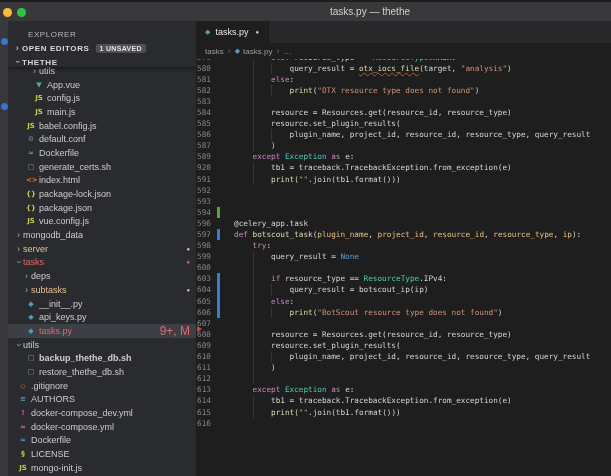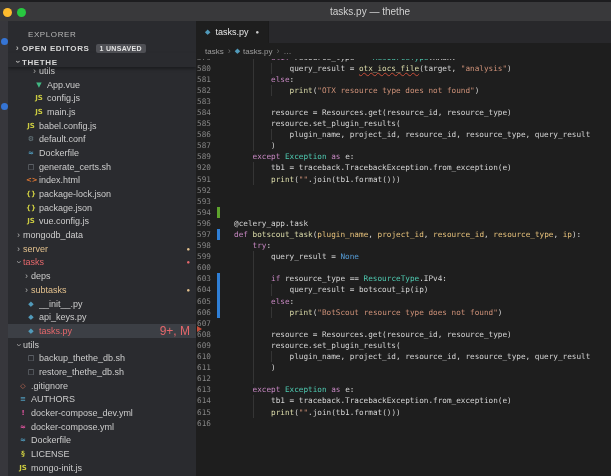--- a/index.html
+++ b/index.html
@@ -175,21 +175,21 @@
             <span class="ficon" style="color: rgb(81, 154, 186);">◆</span>
             <span class="flabel" style="color: rgb(228, 103, 107);">tasks.py</span>
             <span class="rside" style="color: rgb(228, 103, 107);">9+, M</span>
           </div>
           <div class="srow" style="padding-left: 6px;">
             <span class="chev open">›</span>
             <span class="flabel" style="color: rgb(204, 204, 204);">utils</span>
           </div>
           <div class="srow" style="padding-left: 18px;">
             <span class="ficon" style="color: rgb(138, 145, 153);">□</span>
-            <span class="flabel" style="color: rgb(204, 204, 204);">backup_thethe_db.sh</span>
+            <span class="flabel" style="color: rgb(204, 204, 204); font-weight: bold;">backup_thethe_db.sh</span>
           </div>
           <div class="srow" style="padding-left: 18px;">
             <span class="ficon" style="color: rgb(138, 145, 153);">□</span>
             <span class="flabel" style="color: rgb(204, 204, 204);">restore_thethe_db.sh</span>
           </div>
           <div class="srow" style="padding-left: 10px;">
             <span class="ficon" style="color: rgb(191, 106, 83);">◇</span>
             <span class="flabel" style="color: rgb(204, 204, 204);">.gitignore</span>
           </div>
           <div class="srow" style="padding-left: 10px;">

